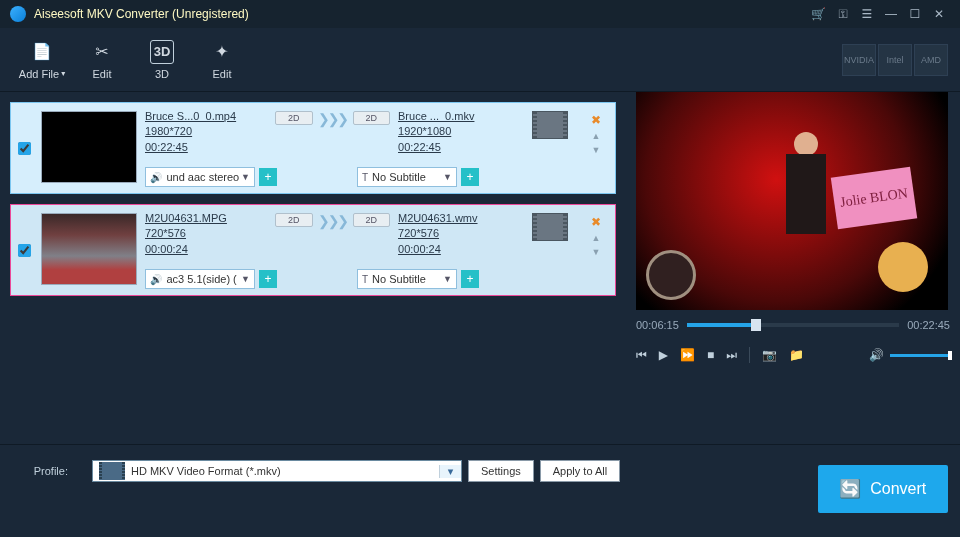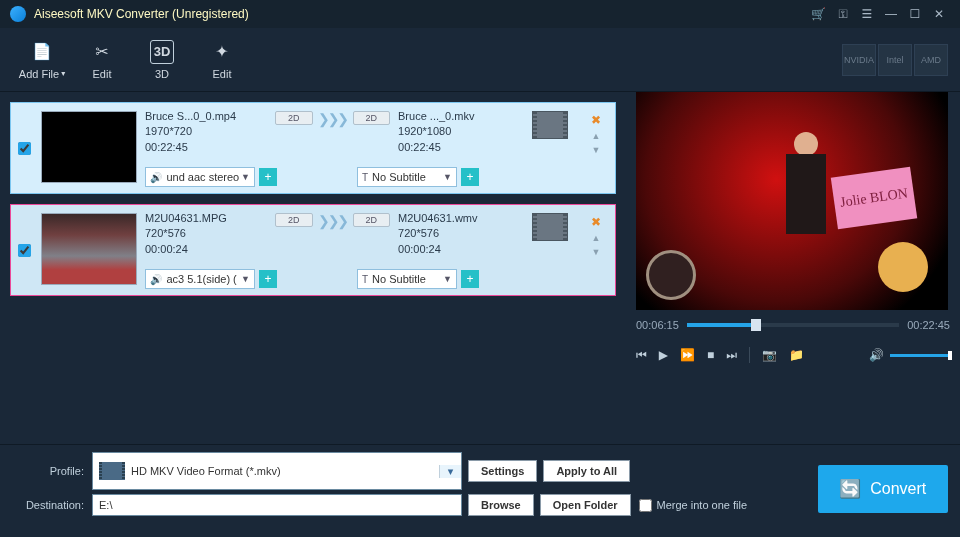--- a/index.html
+++ b/index.html
@@ -17,21 +17,21 @@
 .main { display:flex; height:352px; }
 .filelist { width:626px; padding:10px 10px 0 10px; overflow:auto; }
 .filecard { background:#cfe7f5; border:1px solid #ec4899; margin-bottom:10px; display:flex; position:relative; }
 .filecard.sel { background:#d6eefc; border:1px solid #7cc6f0; }
 .chkcol { width:26px; display:flex; align-items:center; justify-content:center; }
 .chkcol input { accent-color:#25a4e8; }
 .thumb { width:96px; height:72px; margin:8px 4px; background:#000; border:1px solid #9ab; }
 .thumb.img { background:linear-gradient(#3a2828,#704040 30%,#808088 60%,#b04040 80%); }
 .cardbody { flex:1; padding:6px 8px 6px 4px; }
 .row1 { display:flex; align-items:flex-start; height:58px; position:relative;}
-.meta { width:130px; color:#2a3a4a; font-size:11px; line-height:1.4; }
+.meta { width:130px; color:#2a3a4a; font-size:11px; line-height:1.4;text-decoration:underline; }
 .badge2d { display:inline-block; background:#e8eef2; border:1px solid #b0c0cc; padding:1px 12px; font-size:9px; color:#556; border-radius:2px; margin-top:2px;}
 .arrows { width:40px; text-align:center; color:#88b8d8; letter-spacing:-2px; font-size:14px; padding-top:2px;}
 .fmticon { width:36px; height:28px; background:#6a7682; border:1px solid #4a5660; margin-left:4px; margin-top:2px; position:relative; }
 .fmticon::before,.fmticon::after{content:"";position:absolute;top:0;bottom:0;width:4px;background:repeating-linear-gradient(#4a5660 0 2px,#6a7682 2px 4px);}
 .fmticon::before{left:0;} .fmticon::after{right:0;}
 .cardctrl { position:absolute; top:4px; right:6px; display:flex; flex-direction:column; gap:4px; align-items:center; }
 .cardctrl span { color:#e88a2a; font-size:12px; cursor:pointer; }
 .cardctrl .mv { color:#8aa0b0; font-size:9px; }
 .row2 { display:flex; gap:8px; }
 .ddwrap { display:flex; align-items:center; }
@@ -55,28 +55,28 @@
 .slider .fill { position:absolute; left:0; top:0; bottom:0; width:30%; background:#25a4e8; }
 .slider .knob { position:absolute; left:30%; top:-4px; width:10px; height:12px; background:#d8e4f0; }
 .pvctrls { display:flex; align-items:center; height:30px; gap:12px; color:#c0d0dc; }
 .pvctrls .sep { width:1px; height:16px; background:#3a4a5a; }
 .pvctrls .pc { cursor:pointer; font-size:12px; }
 .vol { display:flex; align-items:center; gap:6px; margin-left:auto; }
 .vol .vslider { width:60px; height:3px; background:#25a4e8; position:relative;}
 .vol .vslider::after{content:"";position:absolute;right:-2px;top:-3px;width:4px;height:9px;background:#fff;}
 .bottom { height:93px; background:#1a2838; border-top:1px solid #0f1a25; padding:14px 12px; position:relative;}
 .brow { display:flex; align-items:center; height:24px; margin-bottom:10px; }
-.blabel { width:80px; text-align:right; padding-right:8px; font-size:11px; color:#c0d0dc; }
-.profdd { flex:0 0 370px; background:#fff; border:1px solid #6a8aa0; height:38px; display:flex; align-items:center; font-size:11px; color:#333; }
+.blabel { width:80px; text-align:right; padding-right:24px; font-size:11px; color:#c0d0dc; }
+.profdd { flex:0 0 370px; background:#fff; border:1px solid #6a8aa0; height:22px; display:flex; align-items:center; font-size:11px; color:#333; }
 .profdd .picon { width:26px; height:18px; background:#4a6a86; margin:0 6px; position:relative;}
 .profdd .picon::before,.profdd .picon::after{content:"";position:absolute;top:0;bottom:0;width:3px;background:repeating-linear-gradient(#2a4050 0 2px,#4a6a86 2px 3px);}
 .profdd .picon::before{left:0}.profdd .picon::after{right:0}
 .profdd .ptxt { flex:1; }
 .profdd .par { width:22px; text-align:center; color:#3a6a9a; border-left:1px solid #c0d0dc; background:#e8f4fc;}
-.btn { background:#fff; border:1px solid #8a9aa8; height:22px; padding:0 12px; font-size:11px; color:#333; margin-left:6px; cursor:pointer;font-weight:bold; }
+.btn { background:#fff; border:1px solid #8a9aa8; height:22px; padding:0 12px; font-size:11px; color:#333; margin-left:6px; cursor:pointer; }
 .destinp { flex:0 0 370px; background:#fff; border:1px solid #6a8aa0; height:22px; padding:0 6px; font-size:11px; color:#333; display:flex; align-items:center;}
 .mergechk { display:flex; align-items:center; gap:5px; margin-left:8px; font-size:11px; color:#c0d0dc;}
 .convertbtn { position:absolute; right:12px; top:20px; width:130px; height:48px; background:#1ea8ec; color:#fff; display:flex; align-items:center; justify-content:center; gap:8px; font-size:16px; cursor:pointer; border-radius:2px;}
 .convertbtn .cicon { font-size:18px; }
 </style>
 </head>
 <body>
 
 <div class="titlebar">
   <div class="logo"></div>
@@ -121,21 +121,21 @@
 
     <div class="filecard sel">
       <div class="chkcol">
           <input type="checkbox" checked="" style="">
         </div>
       <div class="thumb"></div>
       <div class="cardbody">
         <div class="row1">
           <div class="meta">
             <div>Bruce S...0_0.mp4</div>
-            <div>1970*720</div>
+            <div>1980*720</div>
             <div>00:22:45</div>
           </div>
           <div><span class="badge2d">2D</span></div>
           <div class="arrows">❯❯❯</div>
           <div><span class="badge2d">2D</span></div>
           <div class="meta" style="margin-left:8px">
             <div>Bruce ..._0.mkv</div>
             <div>1920*1080</div>
             <div>00:22:45</div>
           </div>
@@ -253,29 +253,17 @@
   <div class="brow">
     <div class="blabel">Profile:</div>
     <div class="profdd">
       <div class="picon"></div>
       <div class="ptxt">HD MKV Video Format (*.mkv)</div>
       <div class="par">▾</div>
     </div>
     <button class="btn">Settings</button>
     <button class="btn">Apply to All</button>
   </div>
-  <div class="brow">
-    <div class="blabel">Destination:</div>
-    <div class="destinp">
-        <span>E:\</span>
-      </div>
-    <button class="btn">Browse</button>
-    <button class="btn">Open Folder</button>
-    <label class="mergechk">
-      <input type="checkbox" style="">
-      <span>Merge into one file</span>
-    </label>
-  </div>
   <div class="convertbtn">
     <span class="cicon">🔄</span>
     <span>Convert</span>
   </div>
 </div>
 
 </body></html>

